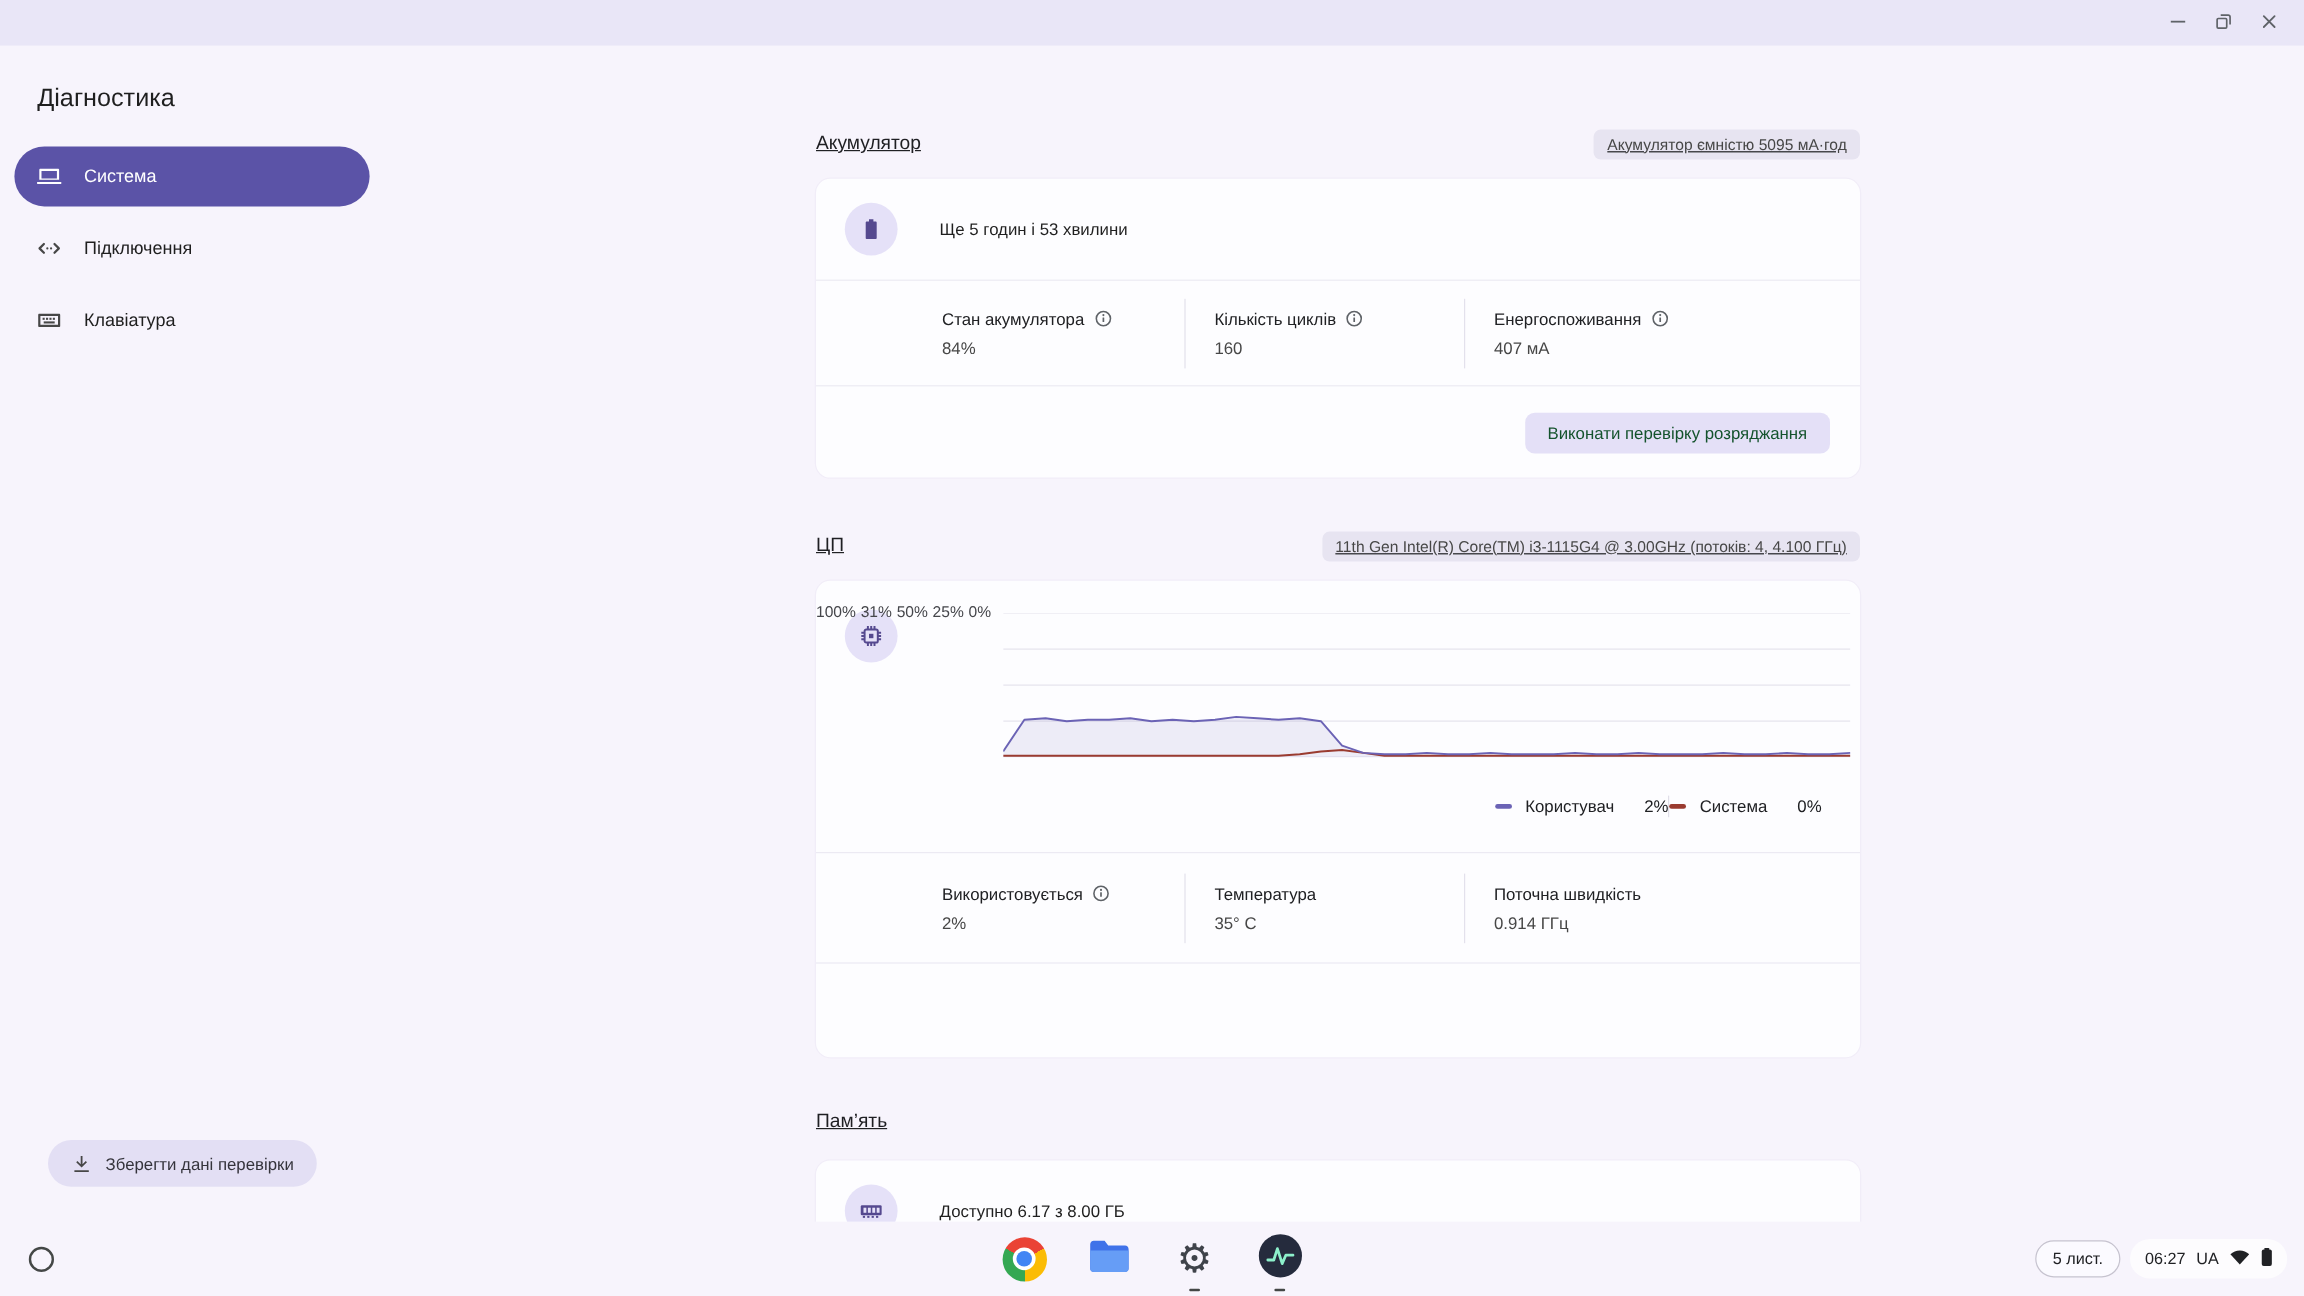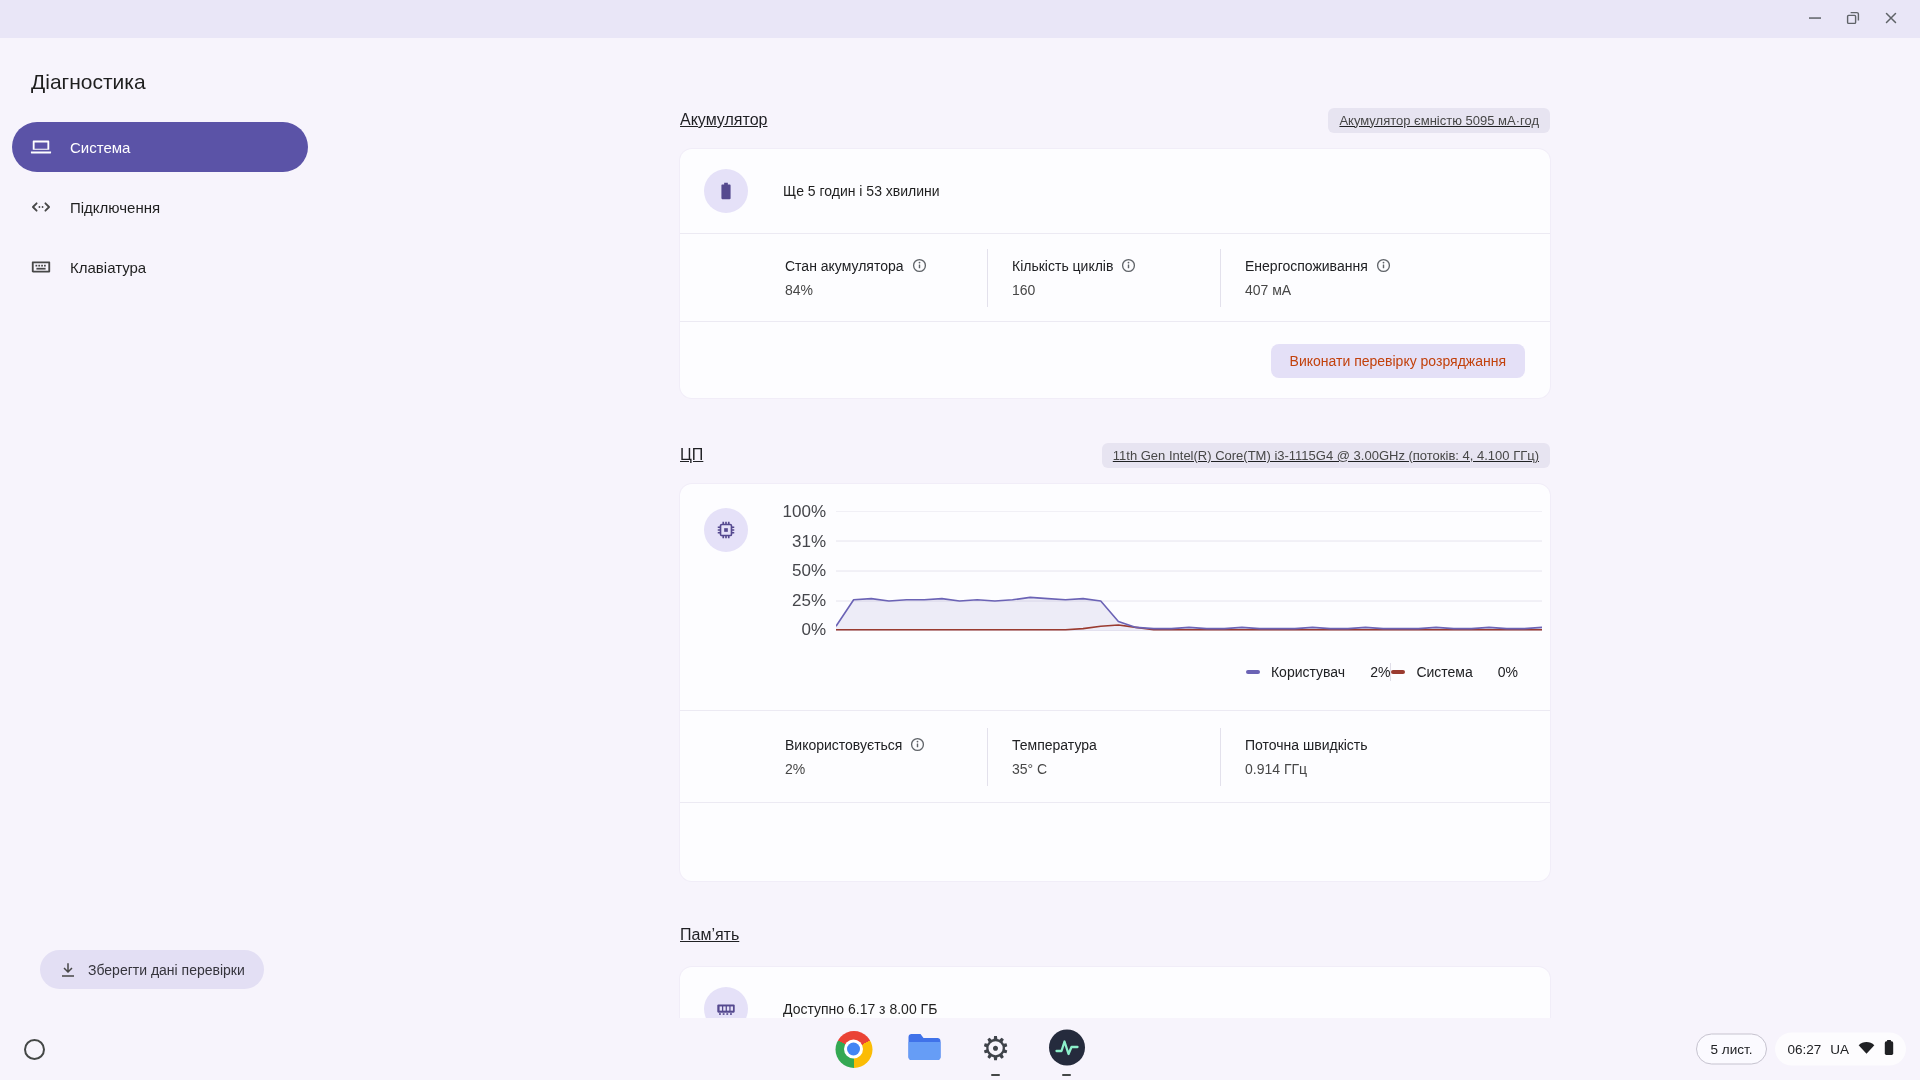--- a/index.html
+++ b/index.html
@@ -58,30 +58,30 @@
   .stat-col.c2 { width:232px; padding-left:24px; }
   .stat-col.c3 { flex:1; padding-left:24px; }
   .vdiv { width:1px; height:58px; background:#e3e1ec; align-self:center; flex:none; }
   .stat-label-row { display:flex; align-items:center; gap:8px; font-size:14px; font-weight:500; color:#202124; }
   .stat-value { font-size:14px; color:#474747; }
   .info-btn { display:flex; background:none; border:none; padding:0; cursor:pointer; }
 
   .button-row { display:flex; align-items:center; justify-content:flex-end; padding-right:25px; }
   #battery-card .button-row { height:77px; }
   #cpu-card .button-row { height:78px; }
-  .action-btn { background:#e4e0f7; color:#c2410c; border:none; border-radius:8px;
+  .action-btn { background:#e4e0f7; color:#14532d; border:none; border-radius:8px;
     padding:9px 19px; font-size:14px; font-weight:500; font-family:inherit; cursor:pointer; }
 
   
   .cpu-top { position:relative; height:150px; }
   .cpu-top .icon-circle { position:absolute; left:24px; top:24px; margin:0; }
   .chart-wrap { position:absolute; left:0; top:27px; right:8px; height:120px; }
   .y-labels { position:absolute; left:0; width:146px; top:-9px; bottom:-9px;
-    display:flex; flex-direction:column; justify-content:space-between; align-items:flex-end;
-    font-size:17px; color:#45464b; }
+    display:flex; flex-direction:row; justify-content:space-between; 
+    font-size:13px; color:#45464b; }
   .plot { position:absolute; left:156px; right:0; top:0; bottom:0; }
   .plot svg { width:100%; height:100%; display:block; }
 
   .legend-row { height:76px; display:flex; align-items:center; justify-content:flex-end;
     padding-right:32px; font-size:14px; }
   .legend-item { display:flex; align-items:center; gap:11px; }
   .legend-swatch { width:14px; height:4px; border-radius:2px; flex:none; }
   .legend-name { color:#202124; }
   .legend-value { color:#202124; margin-left:14px; }
   .legend-vdiv { width:1px; height:18px; background:#e0dee8; }

